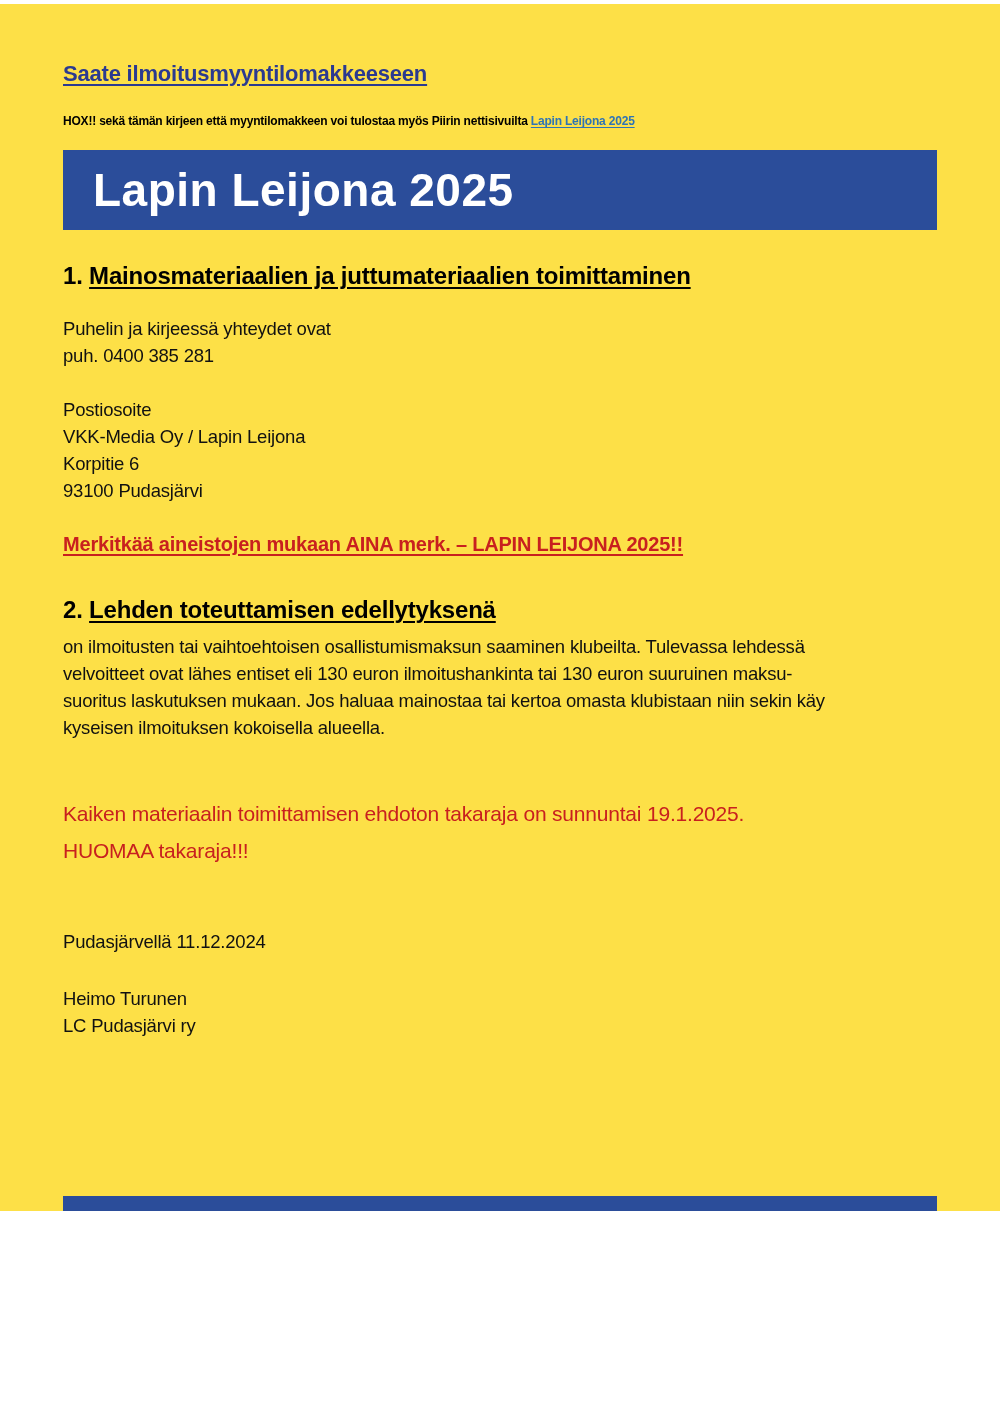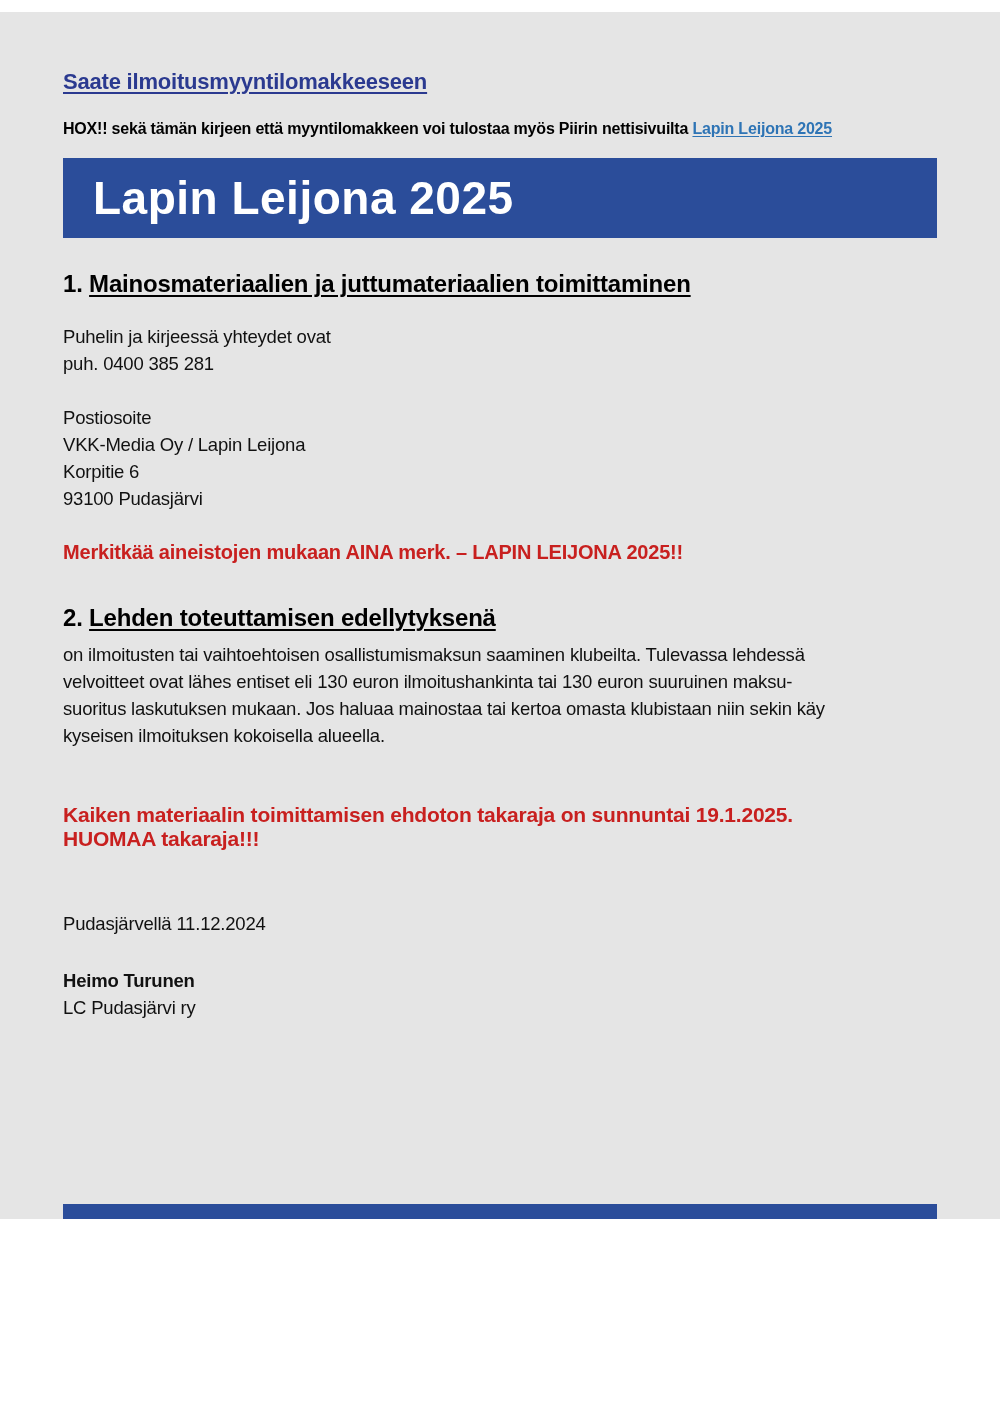--- a/index.html
+++ b/index.html
@@ -1,21 +1,21 @@
 <!DOCTYPE html>
 <html><head>
 <meta charset="utf-8">
 <style>
   html, body { margin: 0; padding: 0; background: #ffffff; }
   .page {
     position: relative;
     width: 1000px;
     height: 1207px;
-    margin: 12px auto;
-    background: #e5e5e5;
+    margin: 4px auto;
+    background: #fde047;
     box-sizing: border-box;
     padding: 0 63px;
     font-family: "Liberation Sans", "DejaVu Sans", sans-serif;
     color: #111111;
     overflow: hidden;
     letter-spacing: -0.2px;
   }
   :root {
     --banner-blue: #2b4d9a;
     --navy: #2b3a90;
@@ -29,21 +29,21 @@
     font-weight: bold;
     line-height: 28px;
     color: var(--navy);
     text-decoration: underline;
     text-decoration-thickness: 2px;
     text-underline-offset: 3px;
     cursor: pointer;
   }
   .notice {
     margin-top: 21px;
-    font-size: 16px;
+    font-size: 12px;
     font-weight: bold;
     line-height: 24px;
     color: #000000;
     white-space: nowrap;
   }
   .notice .inline-link {
     color: var(--link-blue);
     text-decoration: underline;
     text-underline-offset: 2px;
     cursor: pointer;
@@ -87,36 +87,37 @@
   .contact-block { margin-top: 26px; }
   .postal-block { margin-top: 27px; }
   .para2 { margin-top: 25px; }
   .s2-para { margin-top: 10px; }
   .red-note {
     margin-top: 26px;
     font-size: 20px;
     font-weight: bold;
     line-height: 28px;
     color: var(--red);
+    text-decoration: underline;
     text-decoration-thickness: 2px;
     text-underline-offset: 3px;
     white-space: nowrap;
   }
   .deadline {
     margin-top: 54px;
     font-size: 21px;
-    font-weight: bold;
-    line-height: 24px;
+    font-weight: normal;
+    line-height: 37px;
     color: var(--red);
     white-space: pre;
   }
   .dateline { margin-top: 59px; }
   .closing { margin-top: 44px; }
   .signature-block { margin-top: 30px; }
-  .signature-name { font-weight: bold; }
+  .signature-name { font-weight: normal; }
   .footer-bar {
     position: absolute;
     left: 63px;
     right: 63px;
     bottom: 0;
     height: 15px;
     background: var(--banner-blue);
   }
 </style>
 </head>

